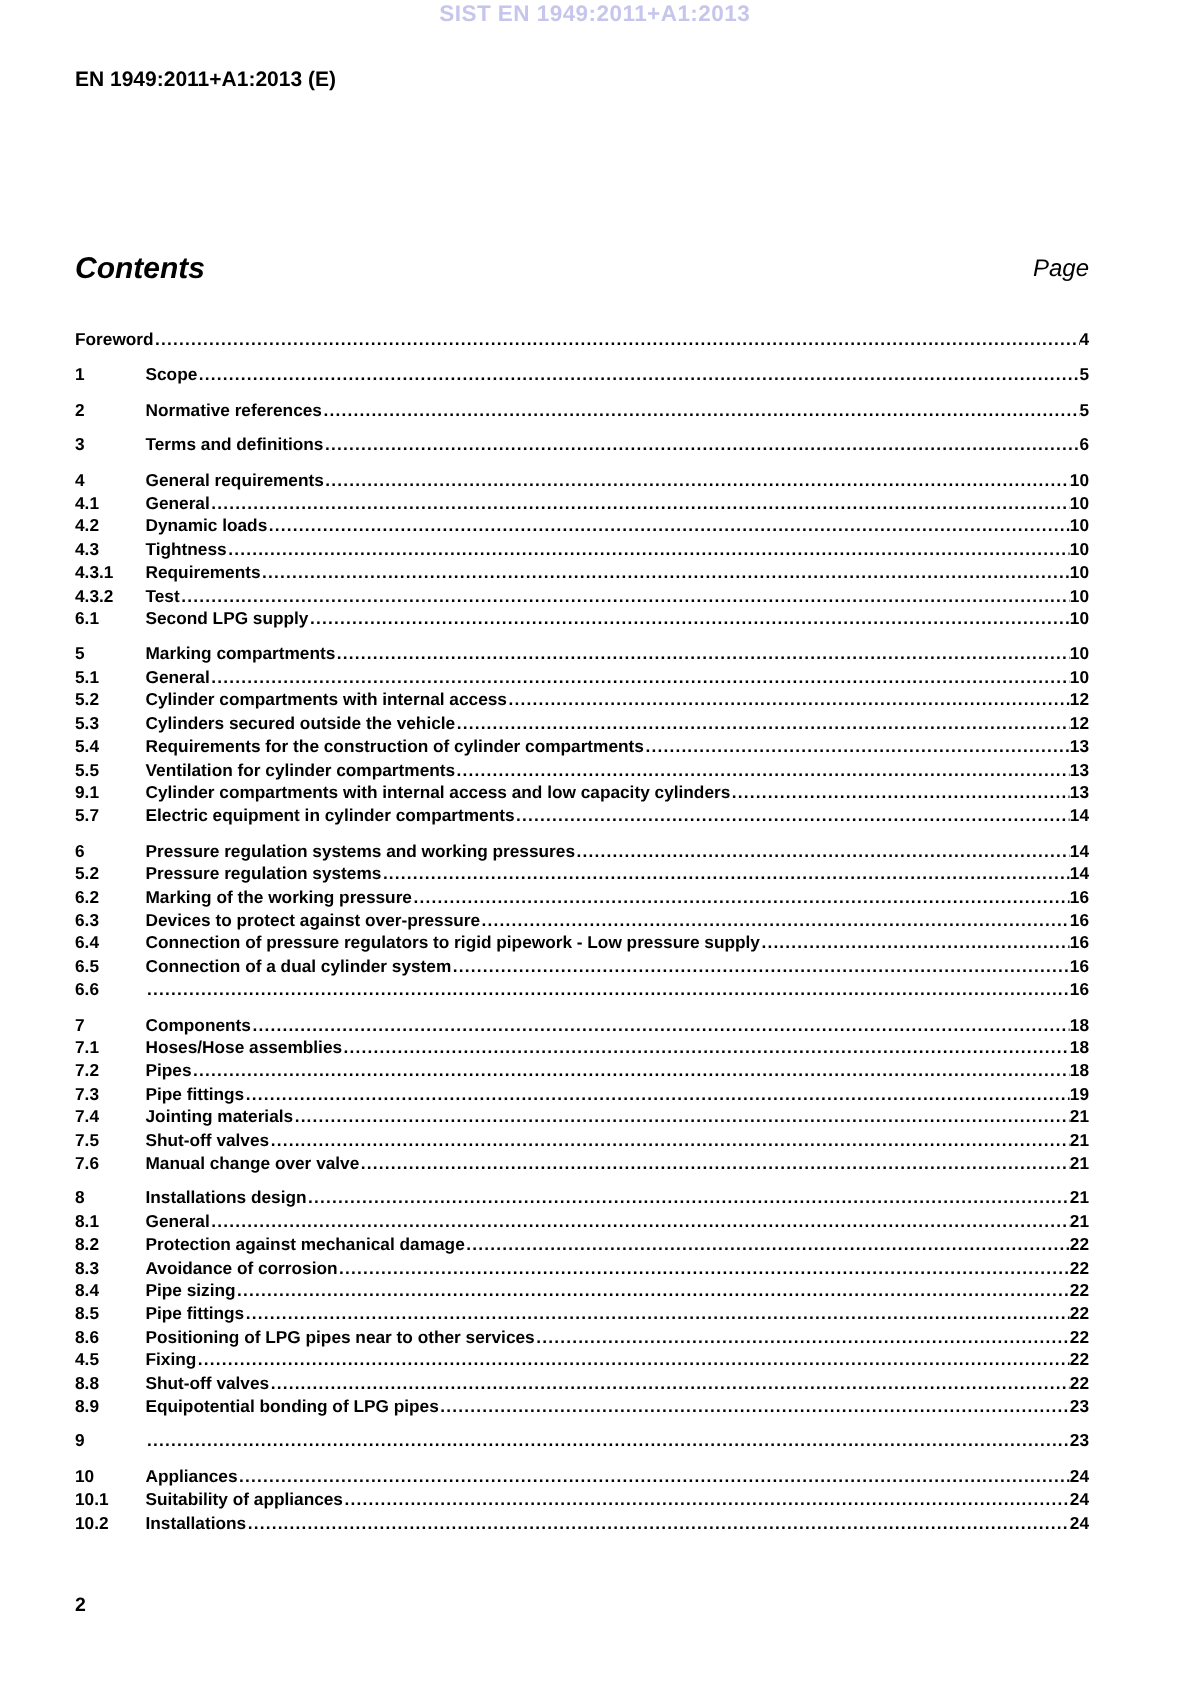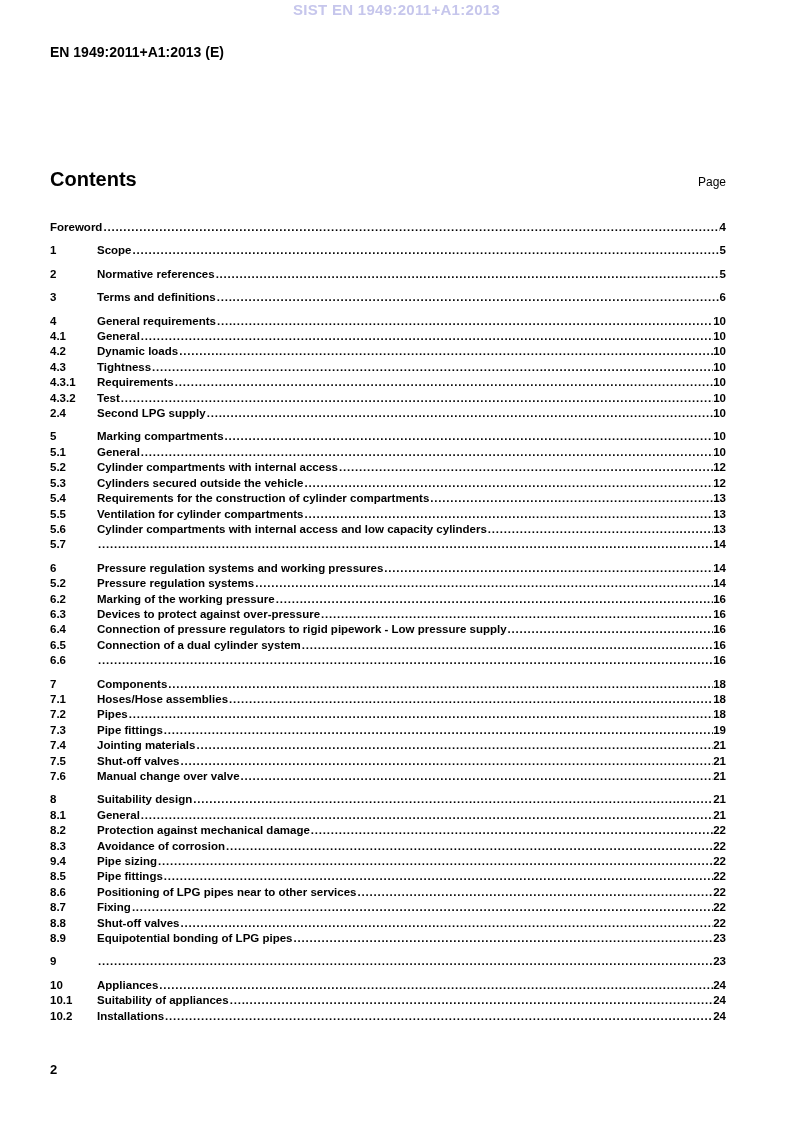--- a/index.html
+++ b/index.html
@@ -31,27 +31,28 @@
     font-weight: bold;
   }
   .contents-header {
     position: absolute;
     top: 168px;
     left: 50px;
     right: 67px;
     display: flex;
     justify-content: space-between;
     align-items: flex-end;
+    font-style: italic;
   }
   .contents-title {
     font-size: 20px;
     font-weight: bold;
   }
   .page-col-label {
-    font-size: 12px;
+    font-size: 16px;
     font-weight: normal;
     padding-bottom: 2px;
   }
   .toc {
     position: absolute;
     top: 220px;
     left: 50px;
     right: 67px;
   }
   .toc-row {
@@ -155,21 +156,21 @@
         <span class="toc-dots"></span>
         <span class="toc-page">10</span>
       </div>
       <div class="toc-row">
         <span class="toc-num">4.3.2</span>
         <span class="toc-title">Test</span>
         <span class="toc-dots"></span>
         <span class="toc-page">10</span>
       </div>
       <div class="toc-row">
-        <span class="toc-num">2.4</span>
+        <span class="toc-num">6.1</span>
         <span class="toc-title">Second LPG supply</span>
         <span class="toc-dots"></span>
         <span class="toc-page">10</span>
       </div>
       <div class="toc-row gap">
         <span class="toc-num">5</span>
         <span class="toc-title">Marking compartments</span>
         <span class="toc-dots"></span>
         <span class="toc-page">10</span>
       </div>
@@ -197,27 +198,28 @@
         <span class="toc-dots"></span>
         <span class="toc-page">13</span>
       </div>
       <div class="toc-row">
         <span class="toc-num">5.5</span>
         <span class="toc-title">Ventilation for cylinder compartments</span>
         <span class="toc-dots"></span>
         <span class="toc-page">13</span>
       </div>
       <div class="toc-row">
-        <span class="toc-num">5.6</span>
+        <span class="toc-num">9.1</span>
         <span class="toc-title">Cylinder compartments with internal access and low capacity cylinders</span>
         <span class="toc-dots"></span>
         <span class="toc-page">13</span>
       </div>
       <div class="toc-row">
         <span class="toc-num">5.7</span>
+        <span class="toc-title">Electric equipment in cylinder compartments</span>
         <span class="toc-dots"></span>
         <span class="toc-page">14</span>
       </div>
       <div class="toc-row gap">
         <span class="toc-num">6</span>
         <span class="toc-title">Pressure regulation systems and working pressures</span>
         <span class="toc-dots"></span>
         <span class="toc-page">14</span>
       </div>
       <div class="toc-row">
@@ -292,21 +294,21 @@
         <span class="toc-page">21</span>
       </div>
       <div class="toc-row">
         <span class="toc-num">7.6</span>
         <span class="toc-title">Manual change over valve</span>
         <span class="toc-dots"></span>
         <span class="toc-page">21</span>
       </div>
       <div class="toc-row gap">
         <span class="toc-num">8</span>
-        <span class="toc-title">Suitability design</span>
+        <span class="toc-title">Installations design</span>
         <span class="toc-dots"></span>
         <span class="toc-page">21</span>
       </div>
       <div class="toc-row">
         <span class="toc-num">8.1</span>
         <span class="toc-title">General</span>
         <span class="toc-dots"></span>
         <span class="toc-page">21</span>
       </div>
       <div class="toc-row">
@@ -315,39 +317,39 @@
         <span class="toc-dots"></span>
         <span class="toc-page">22</span>
       </div>
       <div class="toc-row">
         <span class="toc-num">8.3</span>
         <span class="toc-title">Avoidance of corrosion</span>
         <span class="toc-dots"></span>
         <span class="toc-page">22</span>
       </div>
       <div class="toc-row">
-        <span class="toc-num">9.4</span>
+        <span class="toc-num">8.4</span>
         <span class="toc-title">Pipe sizing</span>
         <span class="toc-dots"></span>
         <span class="toc-page">22</span>
       </div>
       <div class="toc-row">
         <span class="toc-num">8.5</span>
         <span class="toc-title">Pipe fittings</span>
         <span class="toc-dots"></span>
         <span class="toc-page">22</span>
       </div>
       <div class="toc-row">
         <span class="toc-num">8.6</span>
         <span class="toc-title">Positioning of LPG pipes near to other services</span>
         <span class="toc-dots"></span>
         <span class="toc-page">22</span>
       </div>
       <div class="toc-row">
-        <span class="toc-num">8.7</span>
+        <span class="toc-num">4.5</span>
         <span class="toc-title">Fixing</span>
         <span class="toc-dots"></span>
         <span class="toc-page">22</span>
       </div>
       <div class="toc-row">
         <span class="toc-num">8.8</span>
         <span class="toc-title">Shut-off valves</span>
         <span class="toc-dots"></span>
         <span class="toc-page">22</span>
       </div>

